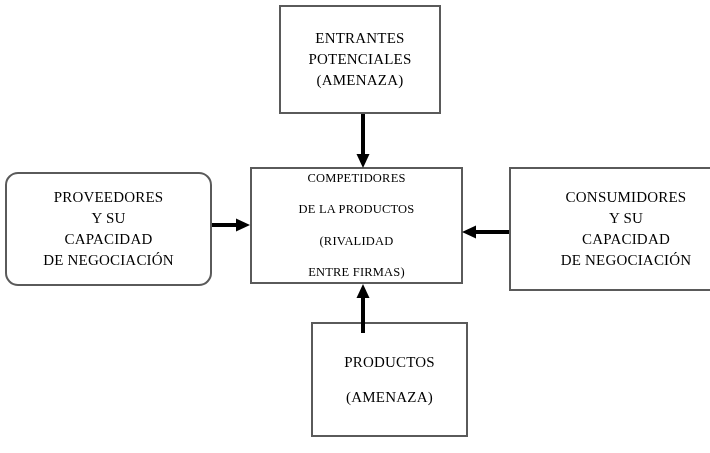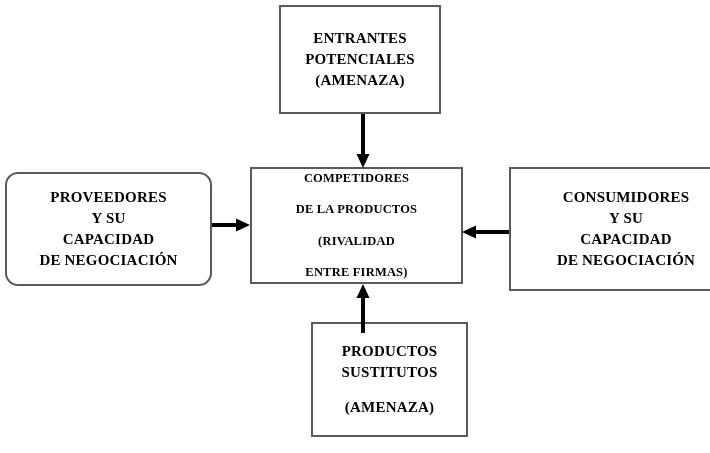--- a/index.html
+++ b/index.html
@@ -23,21 +23,21 @@
   .box {
     position: absolute;
     box-sizing: border-box;
     background: #ffffff;
     border: 2px solid #5a5a5a;
     display: flex;
     flex-direction: column;
     align-items: center;
     justify-content: center;
     text-align: center;
-    font-weight: bold;
+    font-weight: normal;
     color: #000000;
     letter-spacing: 0.2px;
   }
   .box .line {
     display: block;
     white-space: nowrap;
   }
   
   #box-entrants {
     left: 279px; top: 5px;
@@ -112,21 +112,20 @@
 
   <div class="box" id="box-consumers">
     <span class="line">CONSUMIDORES</span>
     <span class="line">Y SU</span>
     <span class="line">CAPACIDAD</span>
     <span class="line">DE NEGOCIACIÓN</span>
   </div>
 
   <div class="box" id="box-substitutes">
     <span class="line">PRODUCTOS</span>
-    <span class="line">SUSTITUTOS</span>
     <span class="spacer"></span>
     <span class="line">(AMENAZA)</span>
   </div>
 
   <svg id="arrows" viewBox="0 0 710 453">
 
     <g>
       <line x1="363" y1="114" x2="363" y2="161" stroke="#000000" stroke-width="4"></line>
       <polygon points="363,168 356.5,154 369.5,154" fill="#000000"></polygon>
     </g>

